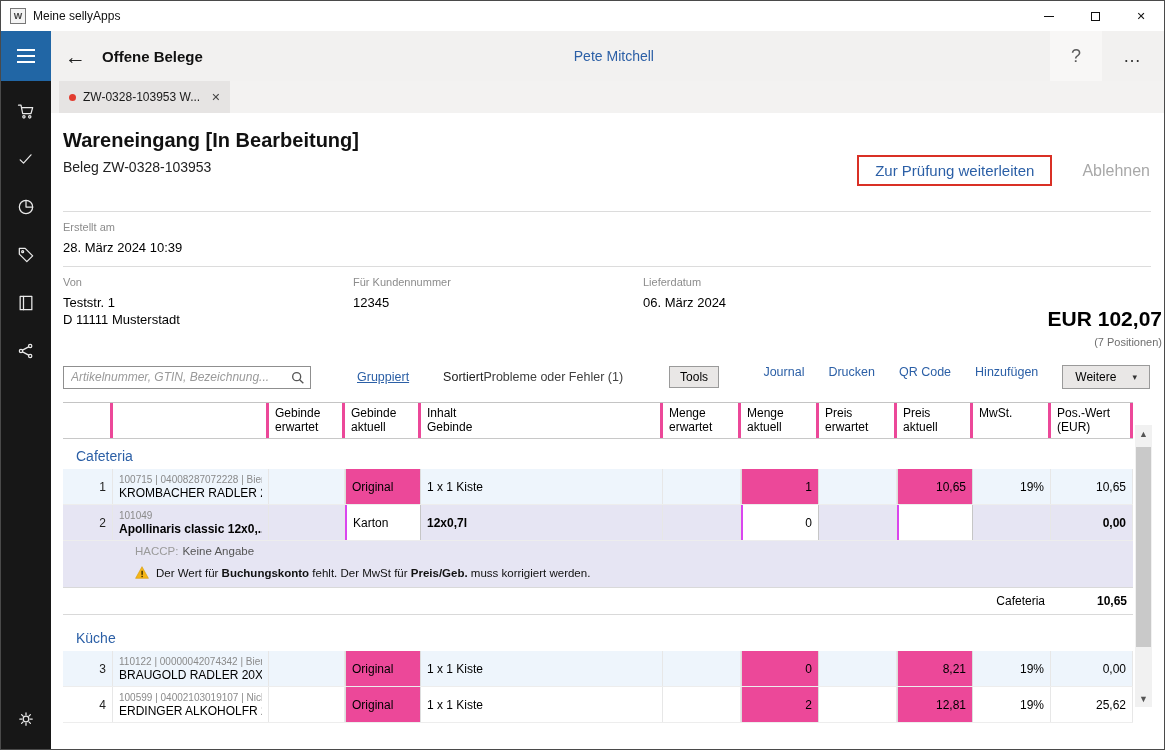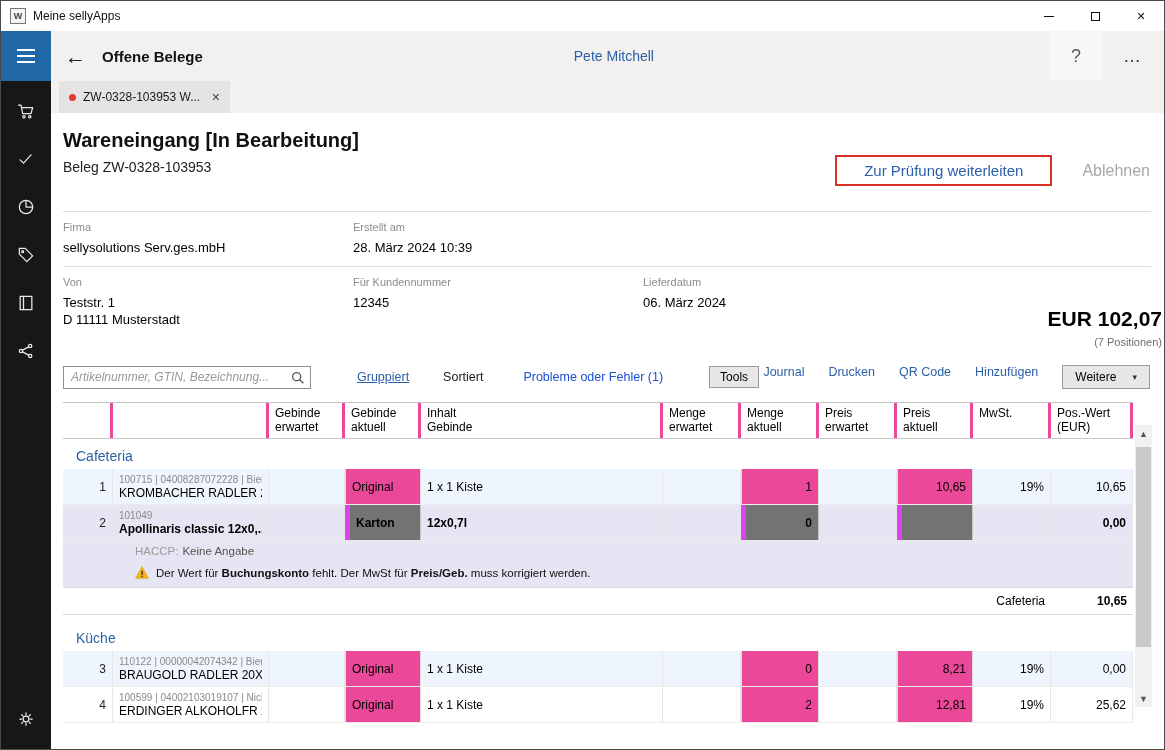--- a/index.html
+++ b/index.html
@@ -40,21 +40,21 @@
   .tab-label { font-size:12px; color:#1a1a1a; white-space:nowrap; }
   .tab-close { font-size:11px; color:#444; margin-left:4px; cursor:pointer; }
 
   
   .content { position:absolute; top:112px; left:50px; right:0; bottom:0; background:#fff; overflow:hidden; }
 
   .doc-head { position:relative; height:82px; }
   .doc-title { margin:16px 0 0 12px; font-size:20px; font-weight:bold; color:#111; }
   .doc-sub { margin:7px 0 0 12px; font-size:14px; color:#222; }
   .doc-actions { position:absolute; top:26px; right:14px; display:flex; align-items:center; gap:30px; }
-  .btn-primary { border:2px solid #d93025; background:#fff; color:#2b5fa6; font-size:15px; padding:5px 27px; cursor:pointer; font-family:inherit; }
+  .btn-primary { border:2px solid #d93025; background:#fff; color:#2b5fa6; font-size:15px; padding:5px 16px; cursor:pointer; font-family:inherit; }
   .btn-secondary { color:#a8a8a8; font-size:16px; cursor:pointer; }
 
   .divider { height:1px; background:#dcdcdc; margin:0 13px 0 12px; }
 
   .info-row { display:grid; grid-template-columns:290px 290px 1fr; padding:9px 14px 10px 12px; position:relative; }
   .field-label { font-size:11px; color:#8c8c8c; }
   .field-value { font-size:13px; color:#000; margin-top:6px; line-height:17px; }
   .info-row2 { min-height:97px; }
   .total { position:absolute; top:40px; right:2px; text-align:right; }
   .total-amount { font-size:21px; font-weight:bold; color:#000; }
@@ -63,21 +63,21 @@
   
   .toolbar { display:flex; align-items:center; margin:0 14px 12px 12px; height:26px; font-size:12.5px; }
   .searchbox { position:relative; width:248px; height:23px; border:1px solid #8f8f8f; background:#fff; }
   .searchbox input { width:100%; height:100%; border:none; outline:none; padding:0 26px 0 7px; font-size:12px; font-family:inherit; }
   .searchbox input::placeholder { font-style:italic; color:#9a9a9a; }
   .search-icon { position:absolute; right:4px; top:3px; }
   .tb-link { cursor:pointer; white-space:nowrap; }
   .blue { color:#2b5fa6; }
   .tb-gruppiert { margin-left:46px; text-decoration:underline; }
   .tb-sortiert { margin-left:34px; color:#1a1a1a; }
-  .tb-probleme { margin-left:40px; color:#1d4ed8; }
+  .tb-probleme { color:#404040; }
   .btn-tools { margin-left:46px; background:#e9e7e6; border:1px solid #9a9a9a; font-size:12px; padding:3px 10px; cursor:pointer; font-family:inherit; }
   .tb-right { margin-left:auto; display:flex; align-items:flex-start; gap:24px; }
   .btn-weitere { background:#e9e7e6; border:1px solid #9a9a9a; font-size:12px; padding:4px 12px; cursor:pointer; display:flex; align-items:center; gap:16px; font-family:inherit; }
   .caret { font-size:9px; color:#333; }
 
   
   .tbl { margin-left:12px; width:1070px; border-top:1px solid #c4c4c4; font-size:12px; }
   .trow { display:grid; grid-template-columns:50px 156px 76px 76px 242px 78px 78px 78px 76px 78px 82px; }
   .tcell { display:flex; align-items:center; padding:2px 6px; border-right:1px solid #e7e7e7; min-width:0; overflow:hidden; }
   .thead { height:36px; border-bottom:1px solid #c8c8c8; }
@@ -86,21 +86,21 @@
   .drow { min-height:36px; border-bottom:1px solid #ededed; cursor:pointer; }
   .row-alt { background:#eef5fc; }
   .row-sel { background:#e6e5f3; }
   .num { justify-content:flex-end; color:#222; }
   .desccell { flex-direction:column; align-items:flex-start; justify-content:center; gap:1px; }
   .code { font-size:10px; color:#8a8a8a; white-space:nowrap; overflow:hidden; max-width:100%; }
   .iname { font-size:12px; color:#000; white-space:nowrap; overflow:hidden; max-width:100%; }
   .bold { font-weight:bold; }
   .right { justify-content:flex-end; }
   .c-yellow { background:#ec4899; border-left:1px solid #ddd; border-right:1px solid #ddd; }
-  .c-gray { background:#737373; border-left:5px solid #d946ef; border-right:1px solid #c6c6c6; font-weight:bold; }
+  .c-gray { background:#ffffff; border-left:2px solid #d946ef; border-right:1px solid #c6c6c6; font-weight:normal; }
   .subrow { padding:3px 8px 3px 72px; font-size:11.5px; min-height:20px; display:flex; align-items:center; }
   .haccp-label { color:#9a9a9a; }
   .haccp-value { color:#555; margin-left:4px; }
   .warnrow { min-height:26px; padding-bottom:6px; }
   .warn-icon { margin-right:7px; display:flex; }
   .warn-text { color:#111; }
   .subtotal { height:28px; border-top:1px solid #d9d9d9; border-bottom:1px solid #d9d9d9; font-size:12px; }
   .subtotal .tcell { border-right:none; }
   .span9 { grid-column:1 / 10; }
   .gap8 { height:6px; }
@@ -207,24 +207,20 @@
       <div class="doc-sub">Beleg ZW-0328-103953</div>
       <div class="doc-actions">
         <button class="btn-primary">Zur Prüfung weiterleiten</button>
         <span class="btn-secondary">Ablehnen</span>
       </div>
     </div>
 
     <div class="divider"></div>
 
     <div class="info-row">
-      <div>
-        <div class="field-label">Firma</div>
-        <div class="field-value">sellysolutions Serv.ges.mbH</div>
-      </div>
       <div>
         <div class="field-label">Erstellt am</div>
         <div class="field-value">28. März 2024 10:39</div>
       </div>
     </div>
 
     <div class="divider"></div>
 
     <div class="info-row info-row2">
       <div>

